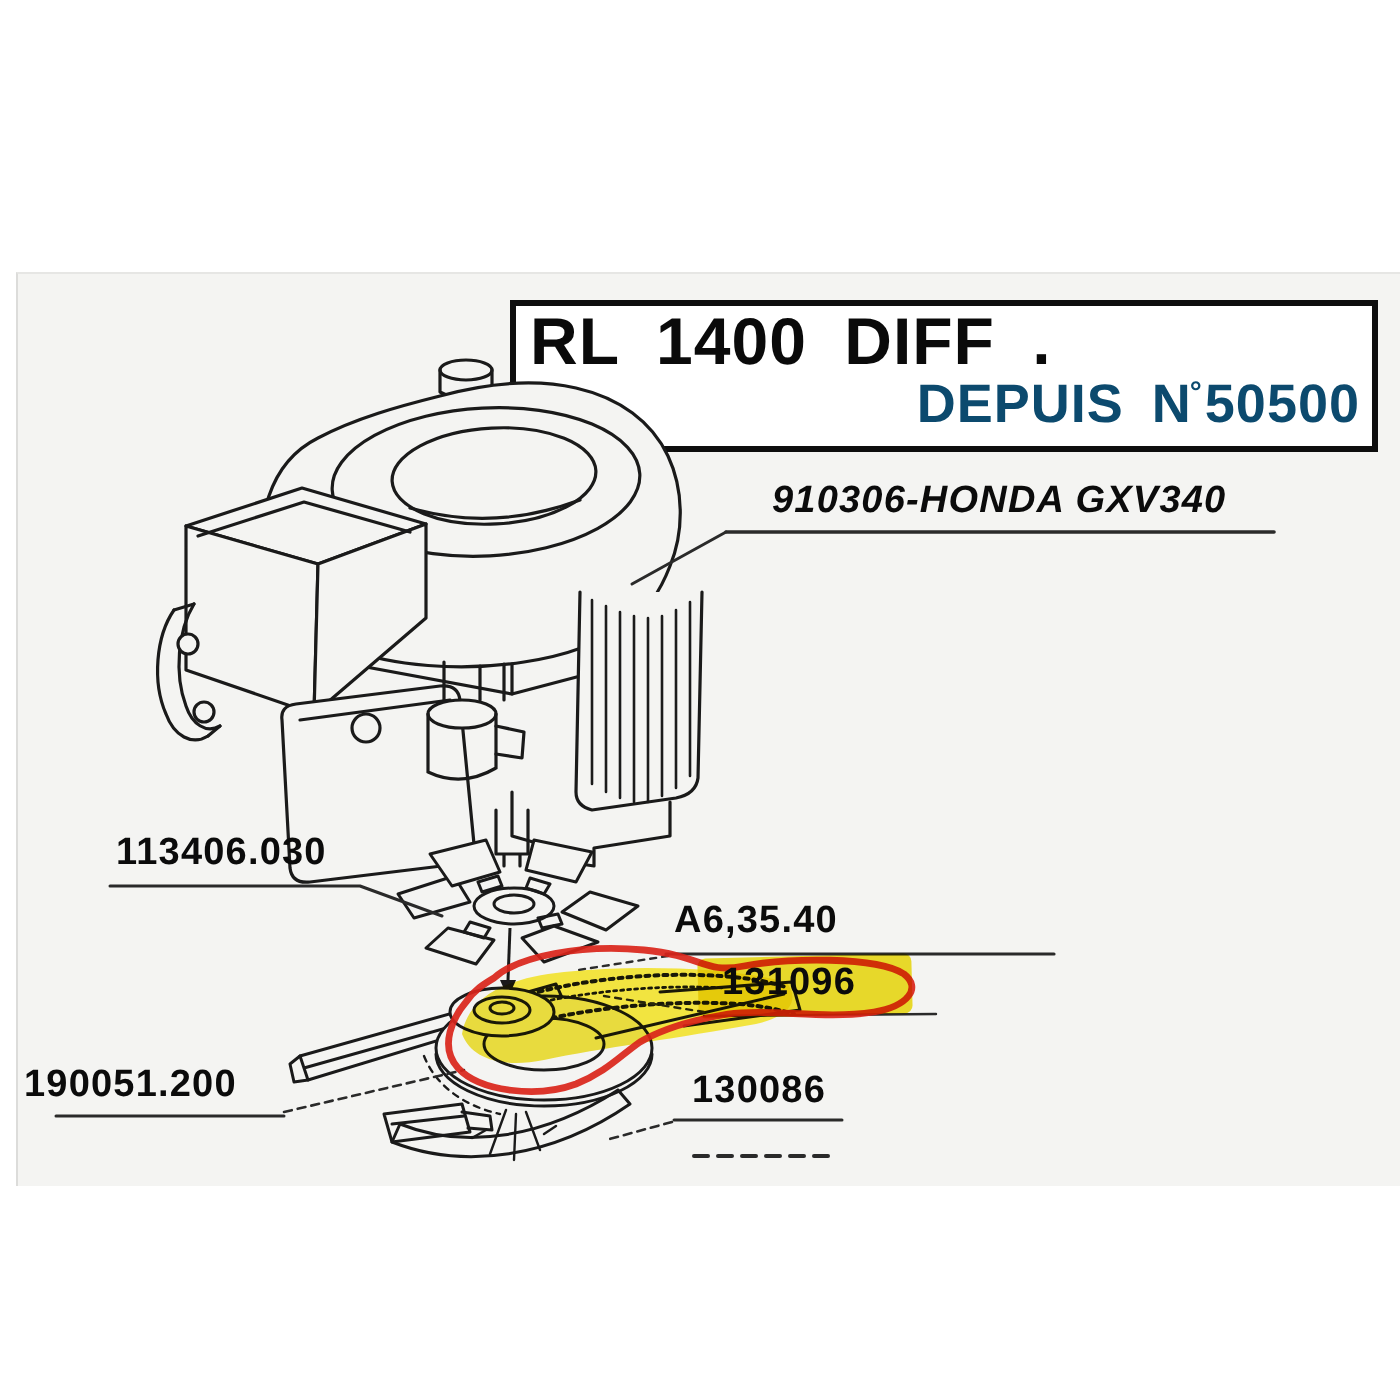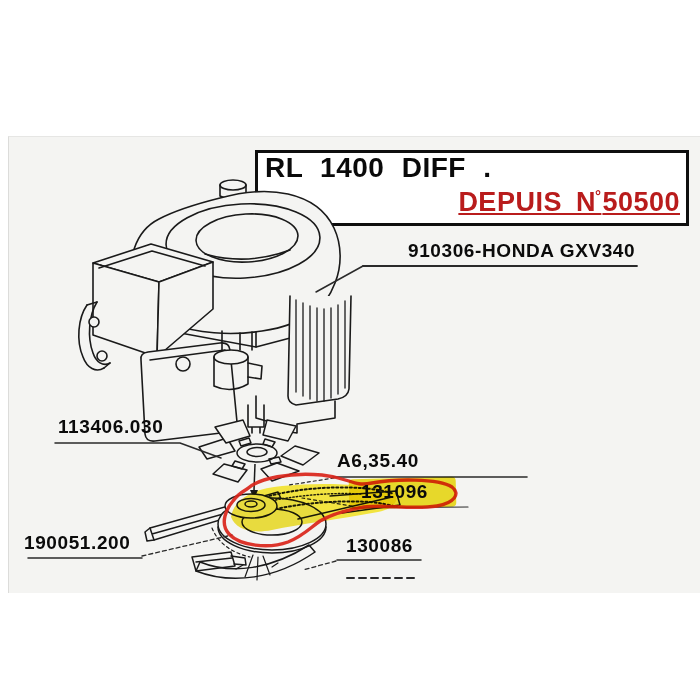--- a/index.html
+++ b/index.html
@@ -5,35 +5,35 @@
   html,body{margin:0;padding:0;}
   body{width:700px;height:700px;position:relative;background:#ffffff;overflow:hidden;
        font-family:"Liberation Sans",sans-serif;}
   .abs{position:absolute;}
   
   #scan-bg{left:8px;top:136px;width:692px;height:456px;background:#f4f4f2;
            border-left:1px solid #dcdcda;border-top:1px solid #e6e6e4;z-index:0;}
   
   #title-box{left:255px;top:150px;width:428px;height:70px;background:#ffffff;
              border:3px solid #0e0e0e;z-index:1;}
-  #title-line1{left:7px;top:-1px;font-size:28px;font-weight:700;color:#0a0a0a;
+  #title-line1{left:7px;top:-1px;font-size:33px;font-weight:700;color:#0a0a0a;
                letter-spacing:.5px;word-spacing:9px;white-space:nowrap;}
-  #title-line2{right:6px;top:34px;font-size:27px;font-weight:700;color:#b91c1c;
-               letter-spacing:.5px;word-spacing:6px;white-space:nowrap;text-decoration:underline;}
+  #title-line2{right:6px;top:34px;font-size:27px;font-weight:700;color:#0c4a6e;
+               letter-spacing:.5px;word-spacing:6px;white-space:nowrap;}
   #title-line2 .sup{font-size:15px;position:relative;top:-10px;left:-1px;}
   
   #diagram{left:0;top:0;width:700px;height:700px;z-index:2;}
   
   .plabel{font-size:19px;font-weight:700;color:#0b0b0b;letter-spacing:.6px;
           white-space:nowrap;z-index:5;}
-  #lbl-engine{left:408px;top:240px;}
+  #lbl-engine{left:386px;top:240px;font-style:italic;}
   #lbl-fan{left:58px;top:416px;}
   #lbl-belt{left:337px;top:450px;text-align:center;}
   #lbl-clutch{left:361px;top:481px;}
-  #lbl-support{left:24px;top:532px;}
+  #lbl-support{left:12px;top:532px;}
   #lbl-arm{left:346px;top:535px;}
   
   #clutch-chip{left:349px;top:478px;width:107px;height:30px;background:#f2e22c;
                border-radius:4px;transform:rotate(-1.5deg);mix-blend-mode:multiply;
                z-index:4;}
 </style>
 </head>
 <body>
 
 <div id="scan-bg" class="abs"></div>

